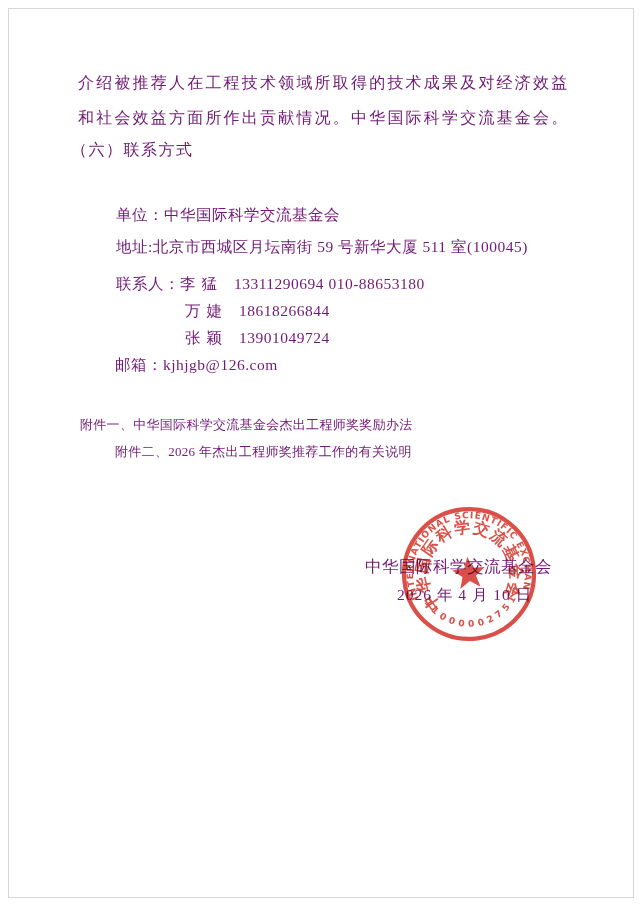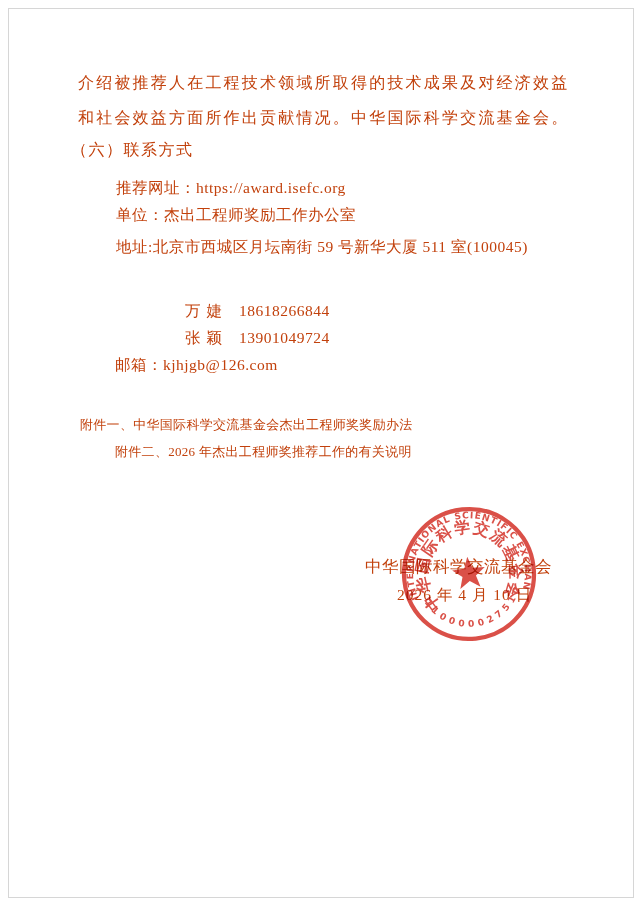--- a/index.html
+++ b/index.html
@@ -5,21 +5,21 @@
   html,body{margin:0;padding:0;}
   body{
     width:642px;height:906px;position:relative;background:#ffffff;
     font-family:"Liberation Serif","DejaVu Serif",serif;
     color:#4c4c4c;overflow:hidden;
   }
   .page{
     position:absolute;left:8px;top:8px;width:624px;height:888px;
     border:1px solid #d6d6d6;background:#ffffff;
   }
-  .line{position:absolute;white-space:nowrap;font-size:16px;color:#c2410c;}
+  .line{position:absolute;white-space:nowrap;font-size:16px;color:#701a75;}
   .para{font-size:16px;letter-spacing:2.2px;}
   .heading{font-size:16px;letter-spacing:1.5px;}
   .contact-line{font-size:15.5px;letter-spacing:0.5px;}
   .person-name{display:inline-block;letter-spacing:1px;}
   .person-phone{display:inline-block;margin-left:16px;letter-spacing:0.5px;}
   .attach{font-size:13px;letter-spacing:0.3px;}
   .sig-org{font-size:16.5px;letter-spacing:0.5px;}
   .sig-date{font-size:15.5px;letter-spacing:1px;}
   .seal{
     position:absolute;left:391px;top:496px;width:138px;height:138px;
@@ -36,26 +36,28 @@
 <body>
 
 <div class="page">
 
   <div class="line para" style="left:69px;top:64px;">介绍被推荐人在工程技术领域所取得的技术成果及对经济效益</div>
 
   <div class="line para" style="left:69px;top:99px;">和社会效益方面所作出贡献情况。中华国际科学交流基金会。</div>
 
   <div class="line heading" style="left:62px;top:131px;text-align:center;">（六）联系方式</div>
 
-  <div class="line contact-line" style="left:107px;top:169px;">推荐网址：https://award.isefc.org</div>
 
-  <div class="line contact-line" style="left:107px;top:196px;">单位：杰出工程师奖励工作办公室</div>
+  <div class="line contact-line" style="left:107px;top:196px;">单位：中华国际科学交流基金会</div>
 
   <div class="line contact-line" style="left:107px;top:228px;">地址:北京市西城区月坛南街 59 号新华大厦 511 室(100045)</div>
 
+  <div class="line contact-line" style="left:107px;top:265px;">
+    <span>联系人：</span><span class="person-name">李 猛</span><span class="person-phone">13311290694 010-88653180</span>
+  </div>
 
   <div class="line contact-line" style="left:176px;top:292px;">
     <span class="person-name">万 婕</span><span class="person-phone">18618266844</span>
   </div>
 
   <div class="line contact-line" style="left:176px;top:319px;text-align:center;">
     <span class="person-name">张 颖</span><span class="person-phone">13901049724</span>
   </div>
 
   <div class="line contact-line" style="left:106px;top:346px;">邮箱：kjhjgb@126.com</div>

